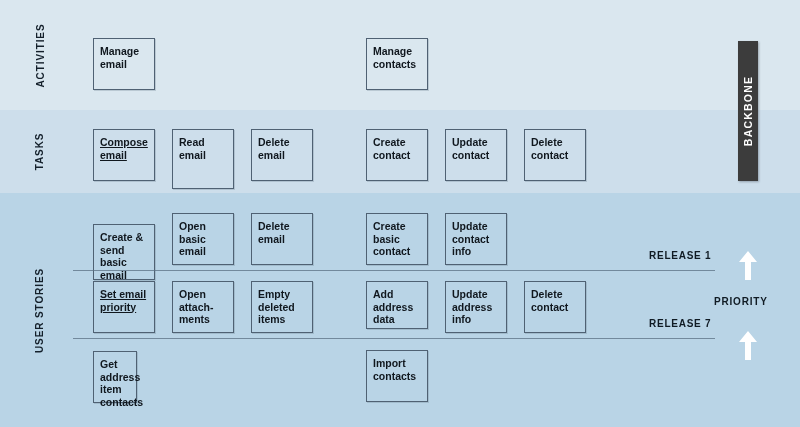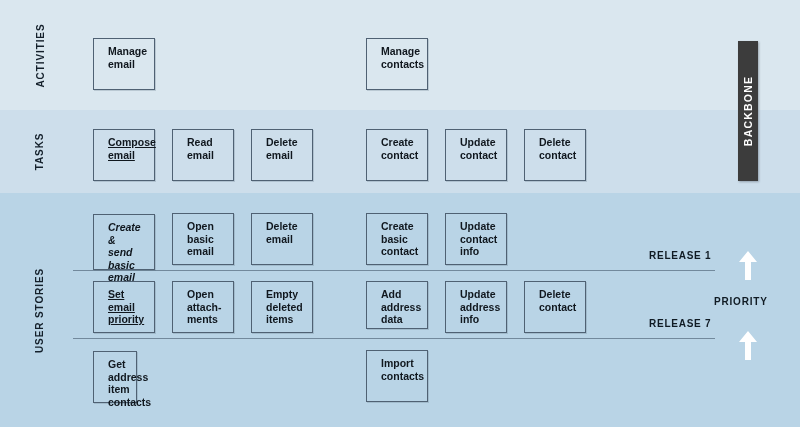--- a/index.html
+++ b/index.html
@@ -50,21 +50,21 @@
   
   .card {
     position: absolute;
     box-sizing: border-box;
     border: 1px solid #4f6173;
     background: transparent;
     color: #10171e;
     font-size: 10.5px;
     line-height: 12.5px;
     font-weight: bold;
-    padding: 6px 5px 0 14px;
+    padding: 6px 5px 0 6px;
     white-space: pre-line;
     box-shadow: 1px 1px 0 rgba(90,110,128,0.25);
   }
 
   
   .divider {
     position: absolute;
     height: 1px;
     background: #5b7083;
     opacity: 0.75;
@@ -132,31 +132,31 @@
     <span>USER STORIES</span>
   </div>
 
   <div id="cards-layer">
       <div class="card" style="left: 93px; top: 38px; width: 62px; height: 52px;">Manage
 email</div>
       <div class="card" style="left: 366px; top: 38px; width: 62px; height: 52px;">Manage
 contacts</div>
       <div class="card" style="left: 93px; top: 129px; width: 62px; height: 52px; text-decoration: underline;">Compose
 email</div>
-      <div class="card" style="left: 172px; top: 129px; width: 62px; height: 52px;">Read
+      <div class="card" style="left: 172px; top: 129px; width: 62px; height: 60px;">Read
 email</div>
       <div class="card" style="left: 251px; top: 129px; width: 62px; height: 52px;">Delete
 email</div>
       <div class="card" style="left: 366px; top: 129px; width: 62px; height: 52px;">Create
 contact</div>
       <div class="card" style="left: 445px; top: 129px; width: 62px; height: 52px;">Update
 contact</div>
       <div class="card" style="left: 524px; top: 129px; width: 62px; height: 52px;">Delete
 contact</div>
-      <div class="card" style="left: 93px; top: 214px; width: 62px; height: 56px; font-style: italic;">Create &amp;
+      <div class="card" style="left: 93px; top: 224px; width: 62px; height: 56px;">Create &amp;
 send basic
 email</div>
       <div class="card" style="left: 172px; top: 213px; width: 62px; height: 52px;">Open
 basic
 email</div>
       <div class="card" style="left: 251px; top: 213px; width: 62px; height: 52px;">Delete
 email</div>
       <div class="card" style="left: 366px; top: 213px; width: 62px; height: 52px;">Create
 basic
 contact</div>

